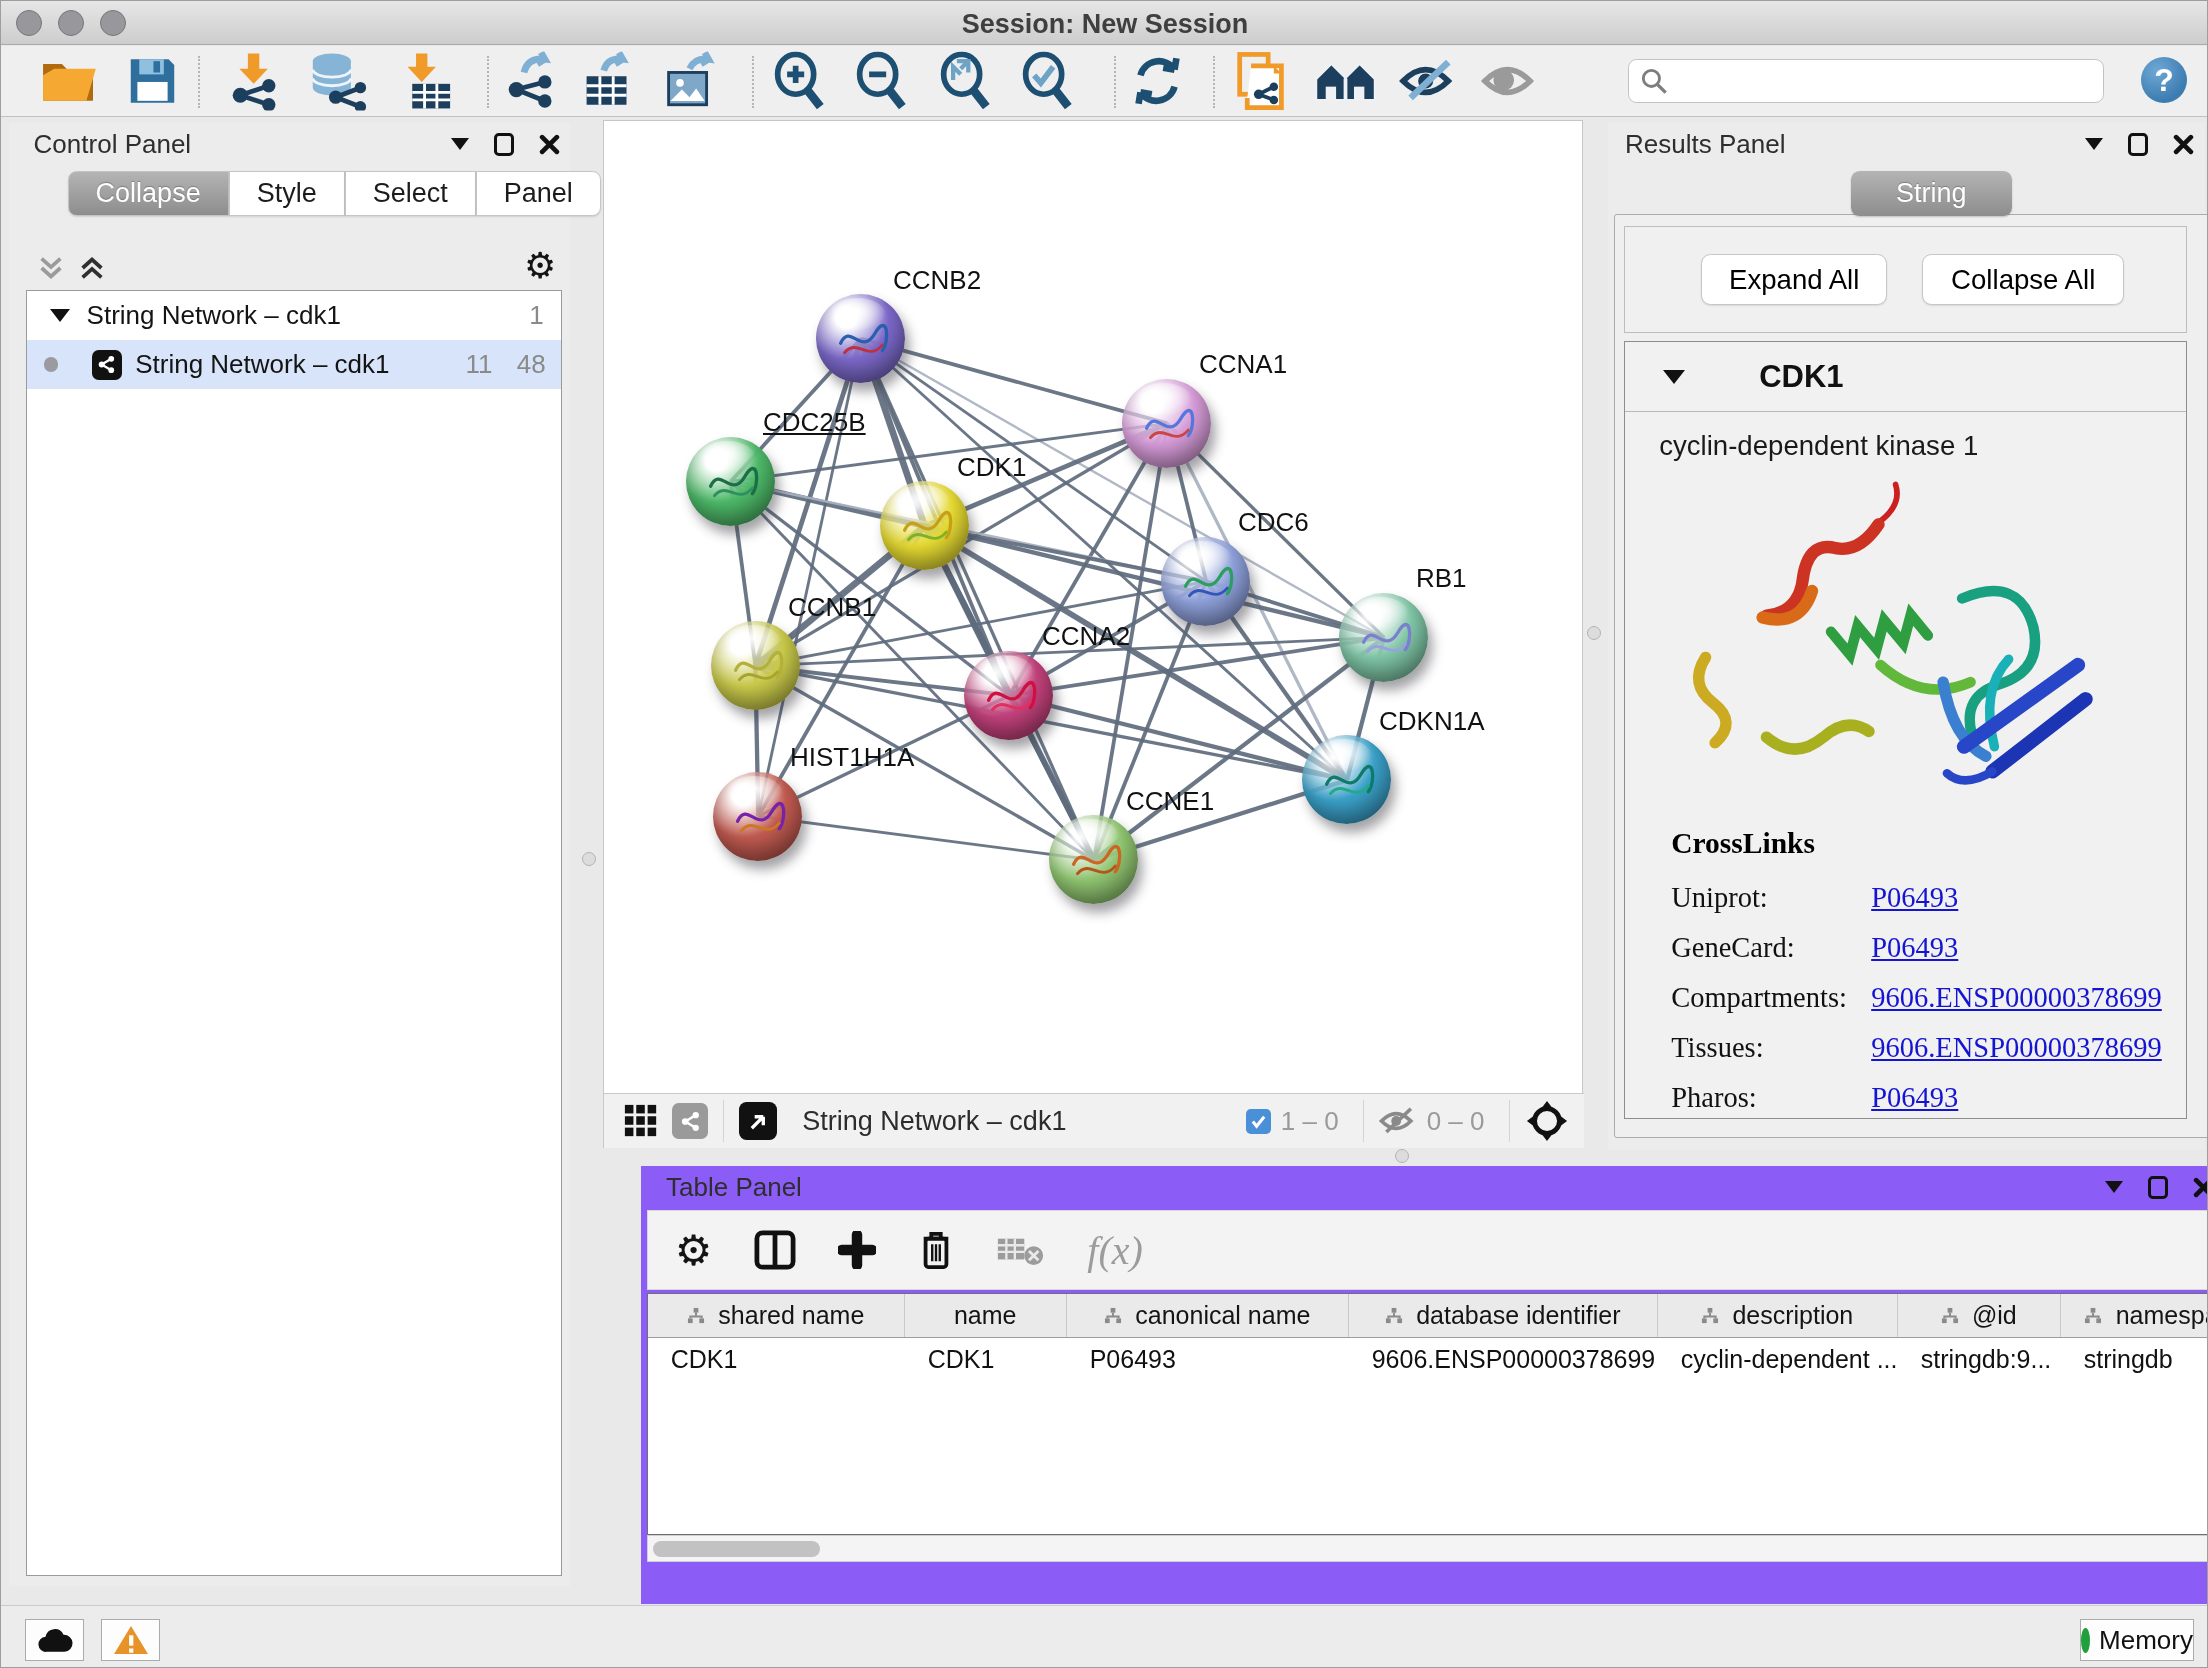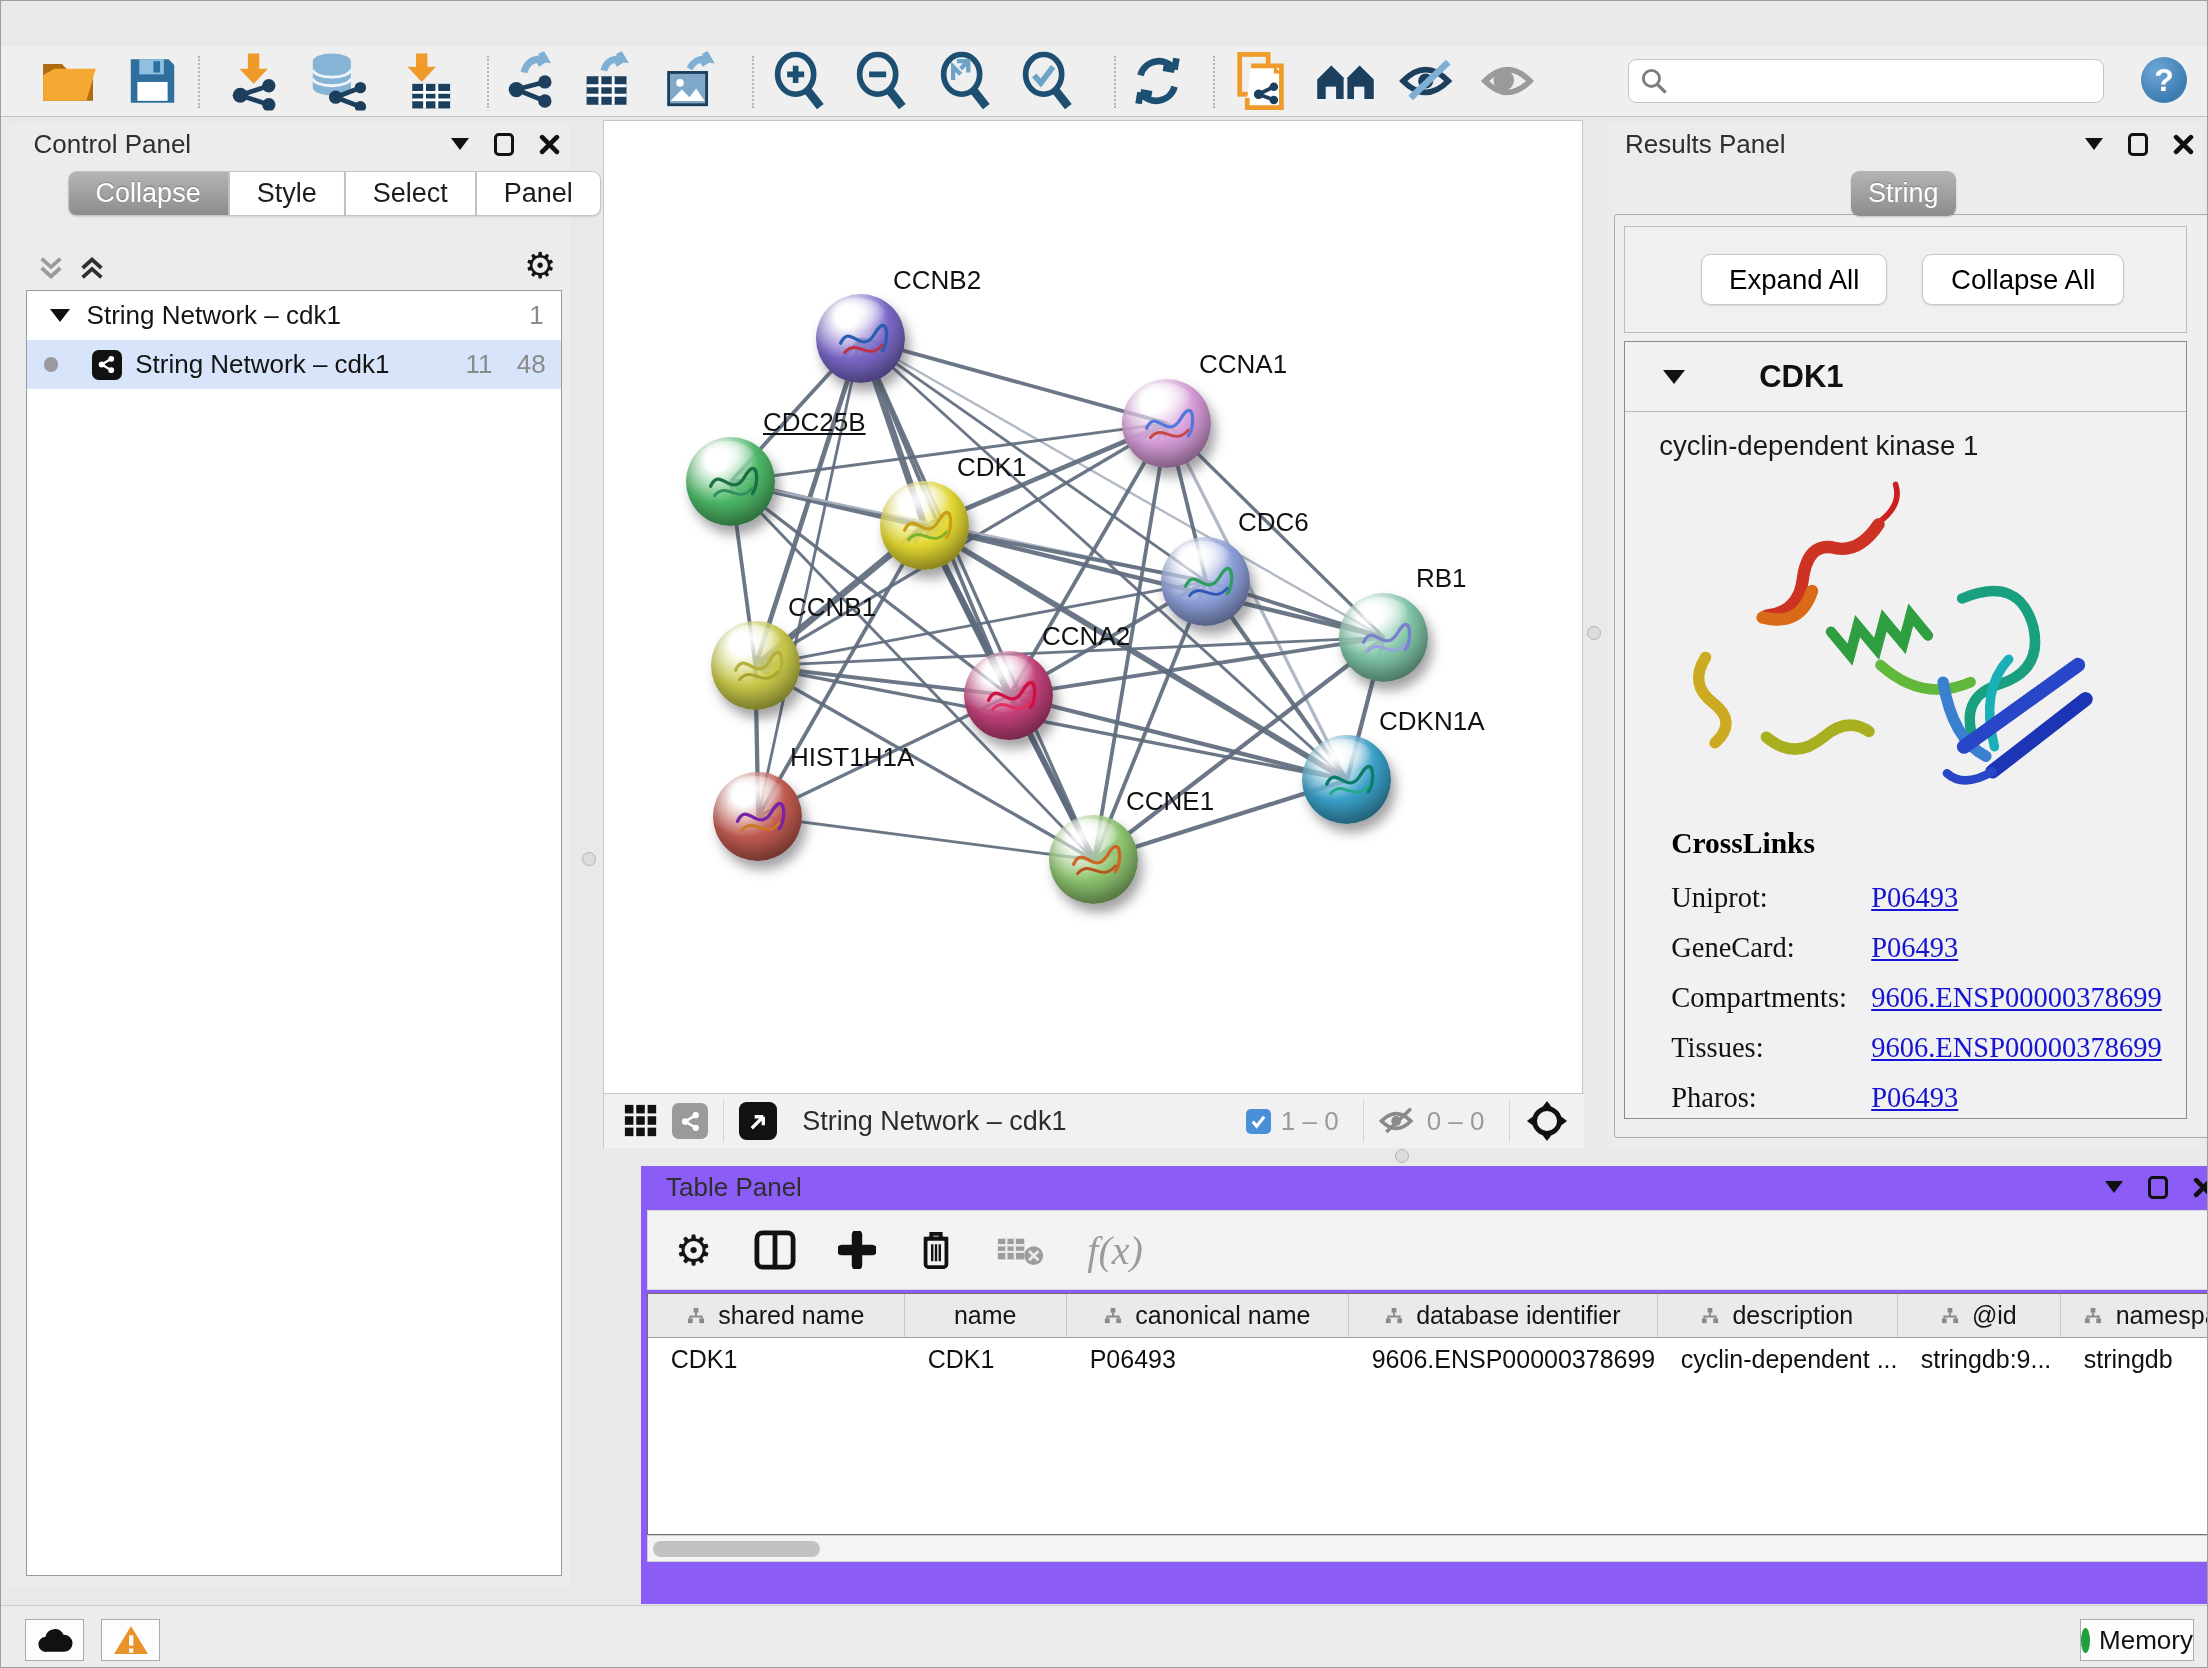--- a/index.html
+++ b/index.html
@@ -60,21 +60,21 @@
   .net-label{position:absolute;font-size:26px;color:#111;white-space:nowrap;}
   #net-toolbar{position:absolute;left:0;top:972px;width:980px;height:55px;background:#f1f1f1;
     border-top:1px solid #cacaca;display:flex;align-items:center;}
   #net-toolbar .vsep{height:42px;border-left:1.9px solid #d4d4d4;margin:0 15px;}
   #net-title{font-size:27px;color:#2c2c2c;margin-left:25px;}
   .count-txt{font-size:26px;color:#9a9a9a;margin:0 9.5px;}
   .blackbox{width:38px;height:38px;background:#111;border-radius:7.6px;display:flex;align-items:center;justify-content:center;}
 
   
   #results-panel{position:absolute;left:1607px;top:122px;width:597px;height:1027px;background:#ececec;}
-  #string-tab{position:absolute;left:243px;top:48px;height:45px;padding:0 17px;border-radius:8.6px;
+  #string-tab{position:absolute;left:243px;top:48px;height:45px;padding:0 45px;border-radius:8.6px;
     background:linear-gradient(#b4b4b4,#8d8d8d);color:#fff;font-size:27px;display:flex;align-items:center;
     text-shadow:0 -1px 1px rgba(0,0,0,.25);z-index:2;box-shadow:0 1px 1.9px rgba(0,0,0,.2);}
   #rp-outer{position:absolute;left:5.7px;top:91px;width:689px;height:924px;background:#efefef;
     border:1.9px solid #ababab;border-radius:2.9px;}
   #rp-btnbox{position:absolute;left:9.5px;top:11.4px;width:563px;height:107px;background:#f0f0f0;border:1.9px solid #bdbdbd;}
   .rp-btn{position:absolute;top:27px;height:51px;border:1.9px solid #c6c6c6;border-radius:9.5px;background:#fff;
     font-size:27.6px;display:flex;align-items:center;justify-content:center;box-shadow:0 1px 1.9px rgba(0,0,0,.1);}
   #rp-section{position:absolute;left:9.5px;top:126px;width:563px;height:778px;background:#f1f1f1;border:1.9px solid #8d8d8d;}
   #rp-sec-head{position:absolute;left:0;top:0;width:100%;height:70px;border-bottom:1.9px solid #b9b9b9;
     display:flex;align-items:center;}
@@ -109,20 +109,26 @@
   #memory-btn{left:2079px;width:114px;gap:9.5px;font-size:26px;color:#111;}
   .dot-handle{position:absolute;width:14.3px;height:14.3px;border-radius:50%;background:#dcdcdc;border:1px solid #b3b3b3;}
   .link{color:#1414d2;}
   .gear-glyph{font-family:"DejaVu Sans",sans-serif;color:#141414;}
 </style>
 </head>
 <body>
 
 <div id="window">
 
+  <div id="titlebar">
+    <div class="traffic" style="left:15px"></div>
+    <div class="traffic" style="left:57px"></div>
+    <div class="traffic" style="left:99px"></div>
+    <div id="win-title">Session: New Session</div>
+  </div>
 
   <div id="toolbar">
     <div class="tb" style="left:38px">
       <svg width="59" height="49" viewBox="0 0 62 52">
         <path d="M4 8 h20 l7 7 h26 v32 h-53z" fill="#b06a10"></path>
         <path d="M4 20 l12 -7 h44 l-10 34 h-46z" fill="#f5a933"></path>
         </svg>
     </div>
     <div class="tb" style="left:126px">
       <svg width="51" height="51" viewBox="0 0 54 54">

